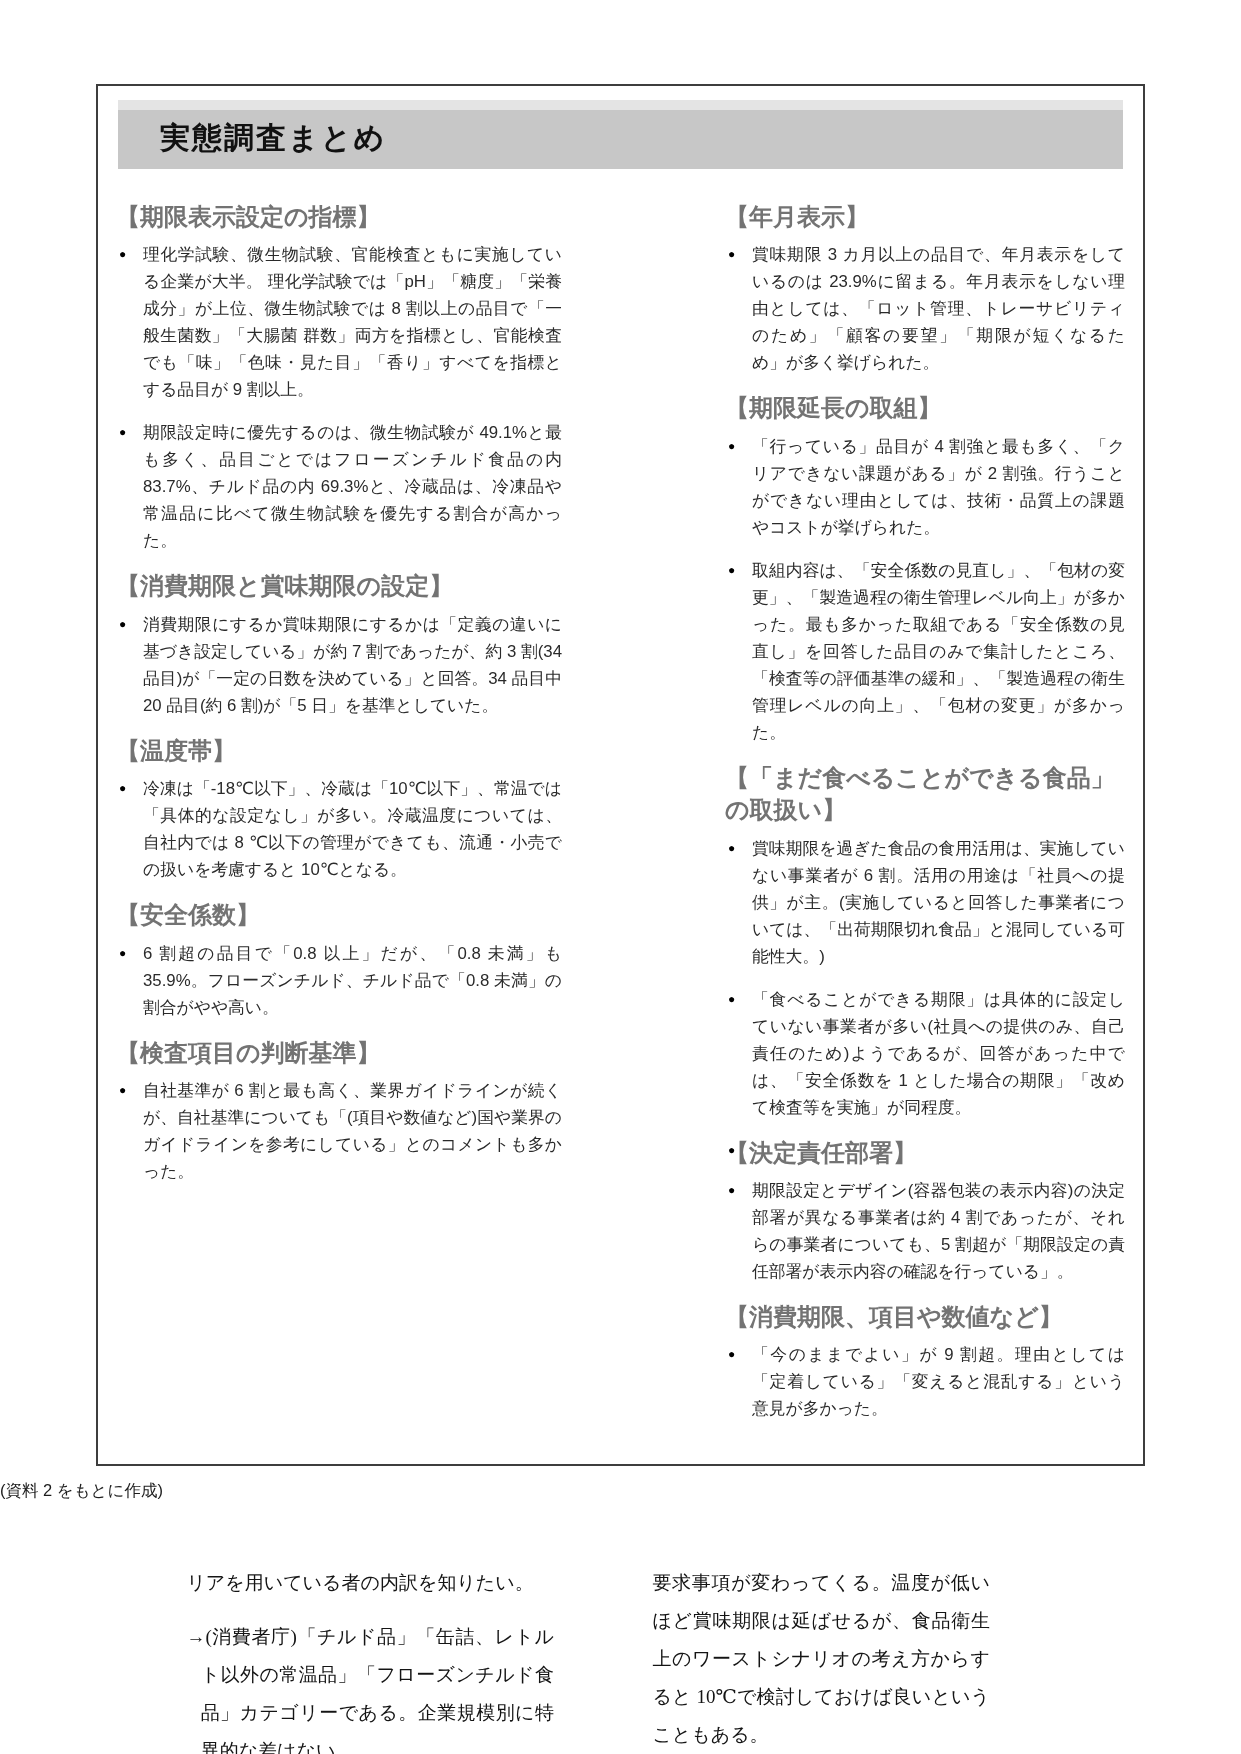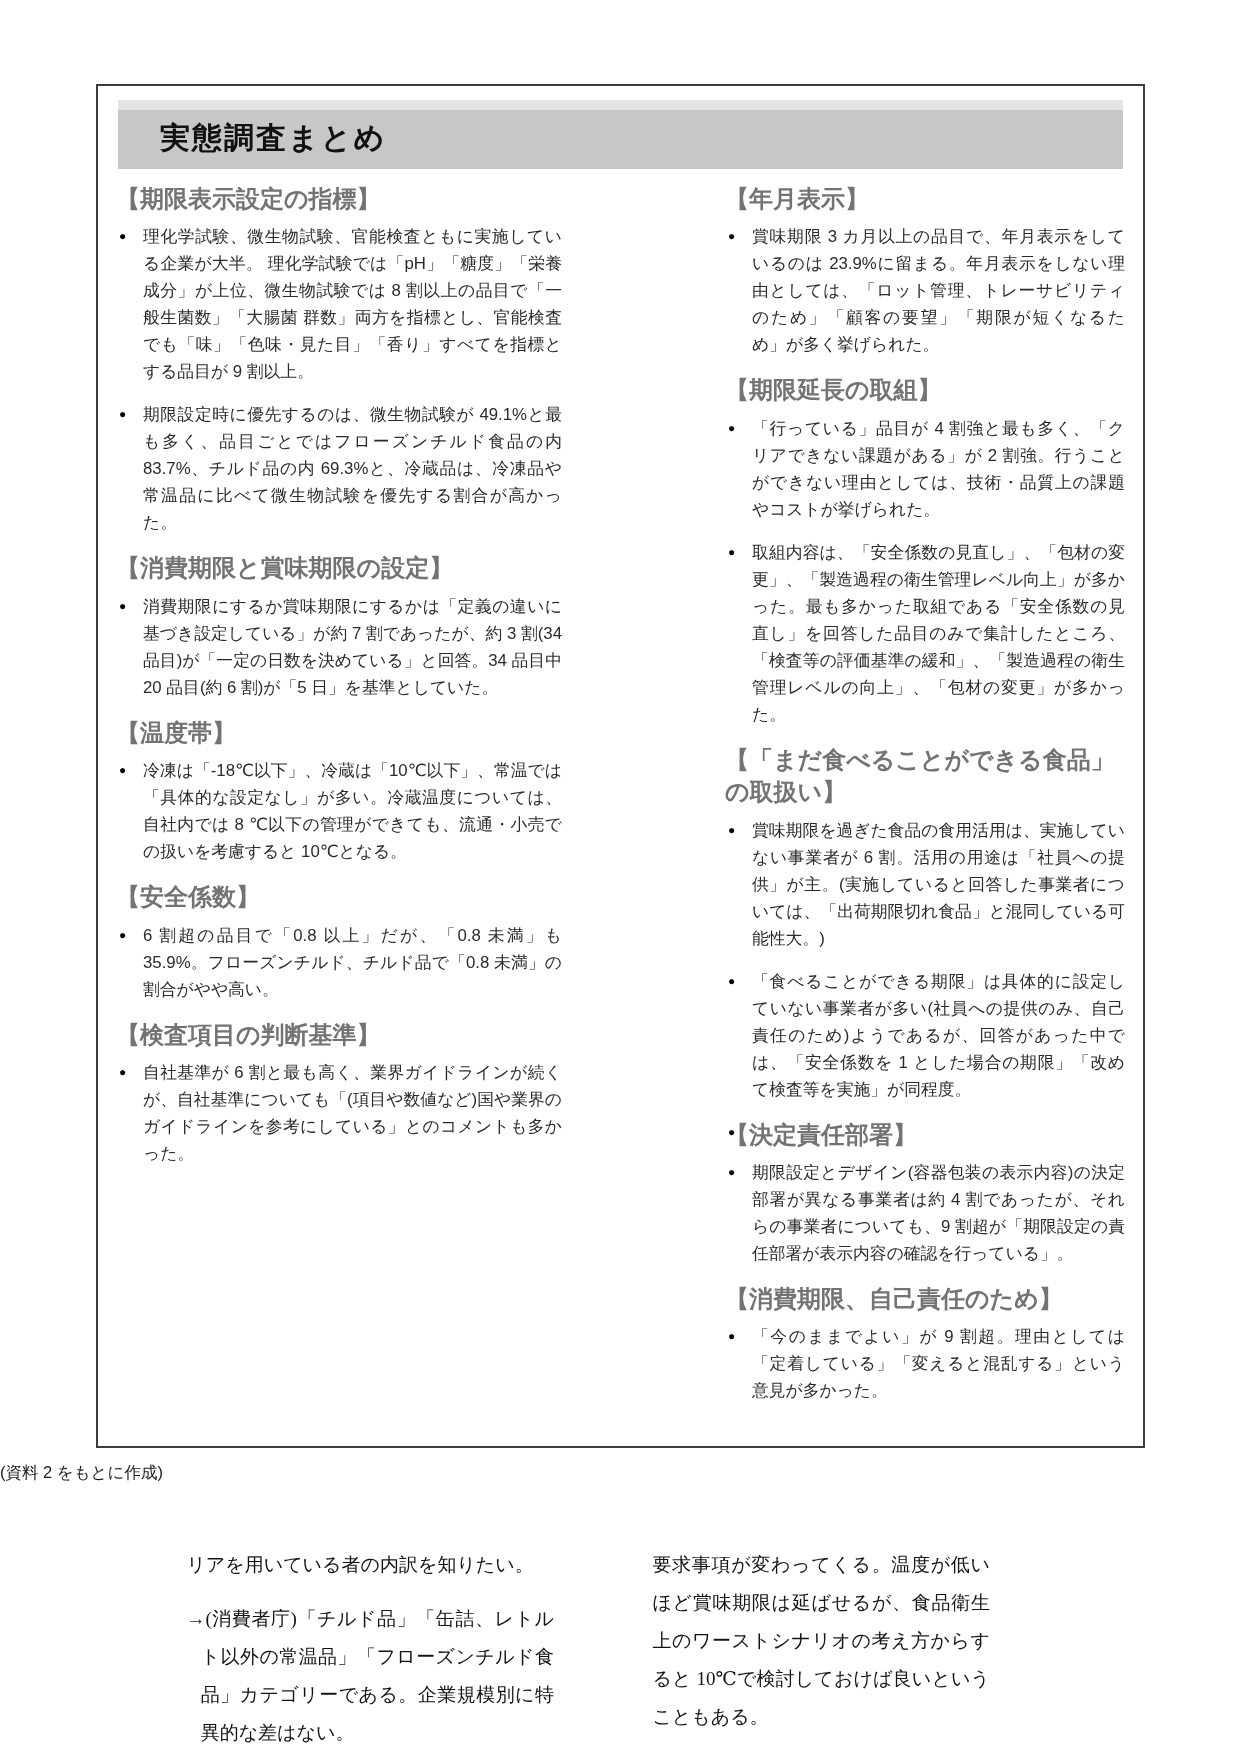--- a/index.html
+++ b/index.html
@@ -3,21 +3,21 @@
 <meta charset="utf-8">
 <style>
   html,body{margin:0;padding:0;background:#ffffff;}
   body{width:1241px;min-height:1754px;position:relative;color:#1c1c1c;
        font-family:"Liberation Sans","DejaVu Sans",sans-serif;}
   .page{width:1241px;min-height:1754px;box-sizing:border-box;padding-top:84px;overflow:hidden;}
 
   
   .box{margin:0 96px;border:2px solid #3d3d3d;box-sizing:border-box;
        padding:10px 18px 26px 18px;background:#fff;}
-  .banner{margin:4px 2px 6px 2px;border-radius:25px;}
+  .banner{margin:4px 2px 24px 2px;border-radius:25px;}
   .banner-accent{height:10px;background:#e4e4e4;}
   .banner-main{margin:0;background:#c7c7c7;font-size:30px;font-weight:700;
                padding:8px 10px 10px 42px;letter-spacing:2px;color:#111;}
   .box-cols{display:flex;justify-content:space-between;gap:30px;}
   .bcol{box-sizing:border-box;}
   .bcol-left{flex:0 0 446px;}
   .bcol-right{flex:0 0 400px;}
   .sec-h{font-size:24px;font-weight:700;margin:16px 0 8px 0;color:#737373;line-height:1.35;}
   .sec:first-of-type .sec-h{margin-top:8px;}
   .bullet{position:relative;margin:4px 0 16px 0;padding-left:27px;
@@ -115,26 +115,26 @@
 
               <p class="bullet"><span class="dot">●</span><span class="bullet-text">「食べることができる期限」は具体的に設定していない事業者が多い(社員への提供のみ、自己責任のため)ようであるが、回答があった中では、「安全係数を 1 とした場合の期限」「改めて検査等を実施」が同程度。</span></p>
 
               <p class="bullet"><span class="dot">●</span></p>
 
           </section>
 
           <section class="sec">
             <h3 class="sec-h">【決定責任部署】</h3>
 
-              <p class="bullet"><span class="dot">●</span><span class="bullet-text">期限設定とデザイン(容器包装の表示内容)の決定部署が異なる事業者は約 4 割であったが、それらの事業者についても、9 割超が「期限設定の責任部署が表示内容の確認を行っている」。</span></p>
+              <p class="bullet"><span class="dot">●</span><span class="bullet-text">期限設定とデザイン(容器包装の表示内容)の決定部署が異なる事業者は約 4 割であったが、それらの事業者についても、5 割超が「期限設定の責任部署が表示内容の確認を行っている」。</span></p>
 
           </section>
 
           <section class="sec">
-            <h3 class="sec-h">【消費期限、自己責任のため】</h3>
+            <h3 class="sec-h">【消費期限、項目や数値など】</h3>
 
               <p class="bullet"><span class="dot">●</span><span class="bullet-text">「今のままでよい」が 9 割超。理由としては「定着している」「変えると混乱する」という意見が多かった。</span></p>
 
           </section>
 
       </div>
     </div>
   </div>
 
   <div class="source-note">(資料 2 をもとに作成)</div>

